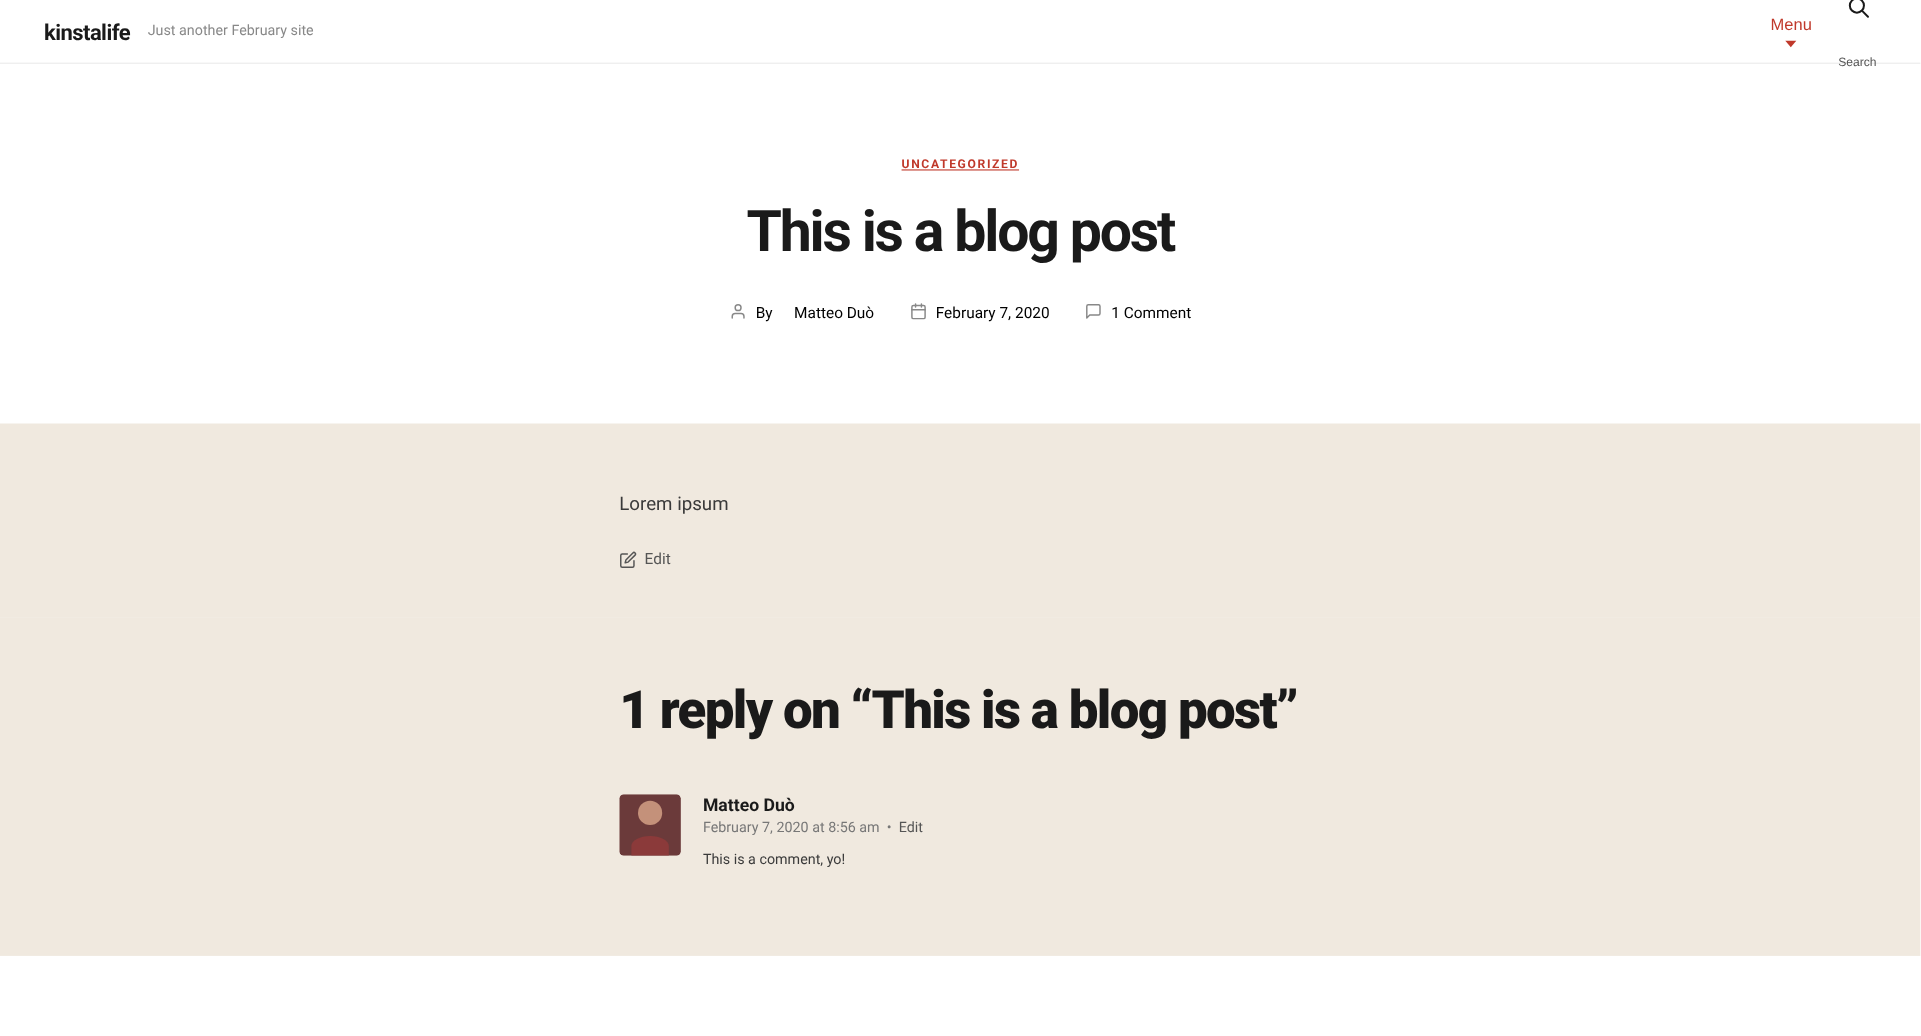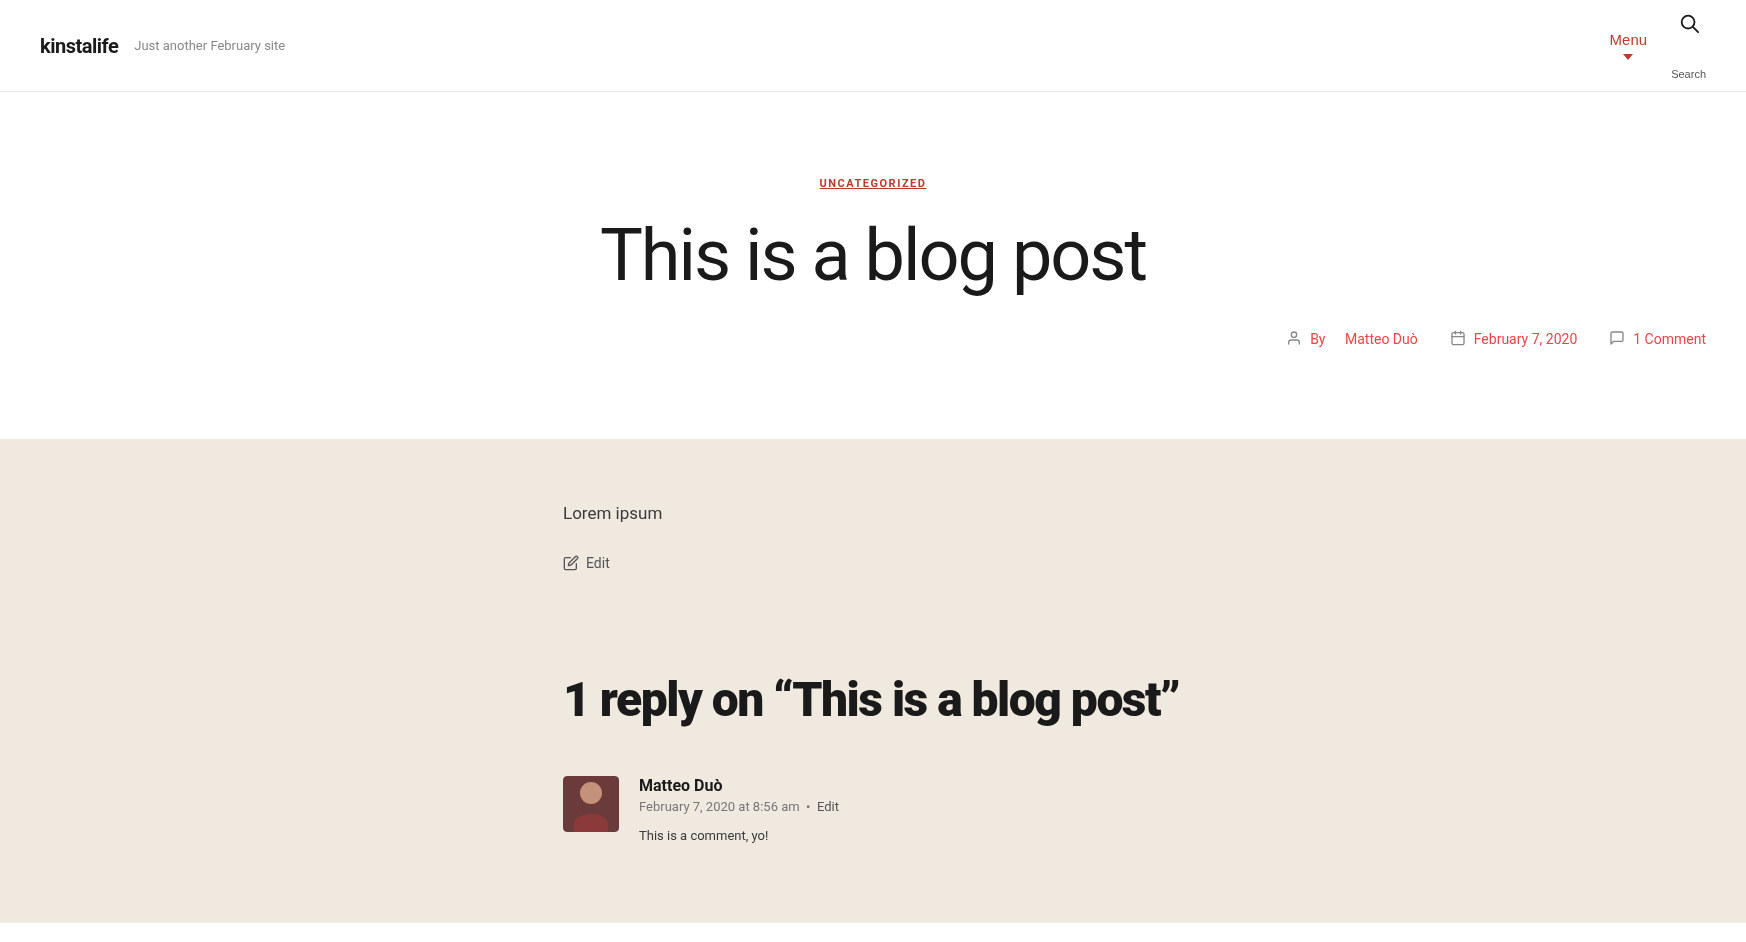--- a/index.html
+++ b/index.html
@@ -9,21 +9,21 @@
       background: #fff;
       color: #1a1a1a;
     }
 
     
     header {
       display: flex;
       align-items: center;
       justify-content: space-between;
       padding: 0 40px;
-      height: 92px;
+      height: 58px;
       border-bottom: 1px solid #e8e8e8;
       background: #fff;
     }
 
     .header-left {
       display: flex;
       align-items: center;
       gap: 16px;
     }
 
@@ -102,35 +102,35 @@
       font-size: 11px;
       font-weight: 700;
       letter-spacing: 1.5px;
       color: #c0392b;
       text-decoration: underline;
       text-transform: uppercase;
       margin-bottom: 28px;
     }
 
     .post-title {
-      font-size: 72px;
-      font-weight: 400;
+      font-size: 52px;
+      font-weight: 700;
       line-height: 1.05;
       color: #1a1a1a;
       letter-spacing: -2px;
       margin-bottom: 36px;
     }
 
     .post-meta {
       display: flex;
       align-items: center;
-      justify-content: flex-end;
+      justify-content: center;
       gap: 32px;
       font-size: 14px;
-      color: #ef4444;
+      color: #000000;
     }
 
     .meta-item {
       display: flex;
       align-items: center;
       gap: 8px;
     }
 
     .meta-icon {
       display: inline-block;

